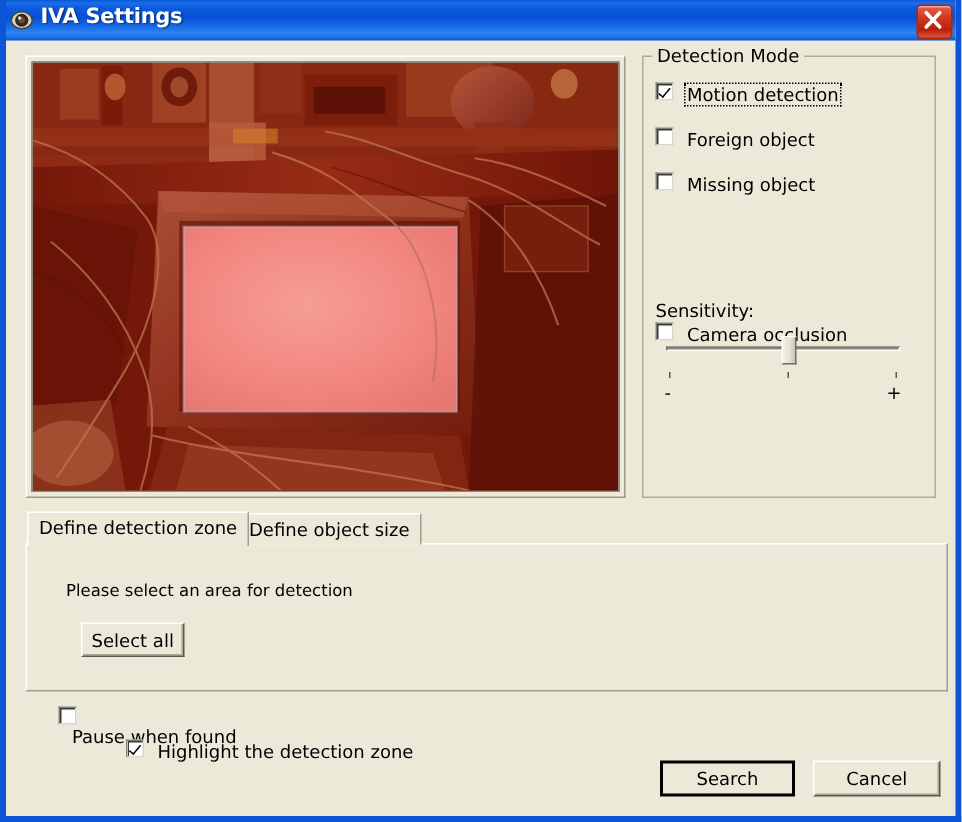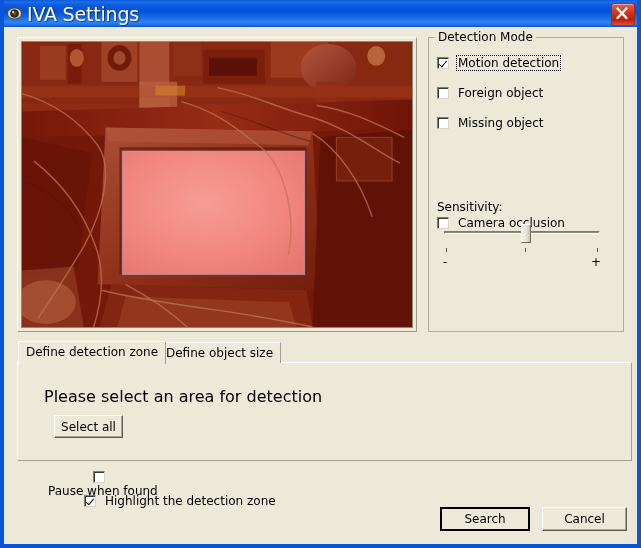--- a/index.html
+++ b/index.html
@@ -46,22 +46,22 @@
     left: 7px;
     top: 6px;
     width: 15px;
     height: 15px;
   }
   .title-text {
     position: absolute;
     left: 27px;
     top: 3px;
     color: #ffffff;
-    font-size: 19px;
-    font-weight: normal;
+    font-size: 14px;
+    font-weight: bold;
     font-family: "DejaVu Sans", sans-serif;
     letter-spacing: -0.2px;
     text-shadow: 1px 1px 1px rgba(0,0,0,0.45);
     white-space: nowrap;
   }
   .close-btn {
     position: absolute;
     right: 6px;
     top: 3px;
     width: 22px;
@@ -118,21 +118,20 @@
     font-size: 12px;
     color: #000;
     font-family: "DejaVu Sans", sans-serif;
     white-space: nowrap;
   }
 
   
   .chk-row {
     position: absolute;
     display: flex;
-    align-items: center;
     white-space: nowrap;
     cursor: default;
   }
   .chk-box {
     width: 12px;
     height: 12px;
     box-sizing: border-box;
     background: #ffffff;
     border: 1px solid #7f7f74;
     border-right-color: #d8d5c8;
@@ -259,21 +258,21 @@
     box-sizing: border-box;
     background: #ece9d8;
     border: 1px solid #ffffff;
     border-right-color: #a09e90;
     border-bottom-color: #a09e90;
   }
   .panel-text {
     position: absolute;
     left: 26px;
     top: 24px;
-    font-size: 16px;
+    font-size: 11px;
     color: #000;
     font-family: "DejaVu Sans", sans-serif;
     white-space: nowrap;
   }
   .btn {
     box-sizing: border-box;
     background: #ece9d8;
     border: 1px solid #ffffff;
     border-right-color: #5c5a4f;
     border-bottom-color: #5c5a4f;

